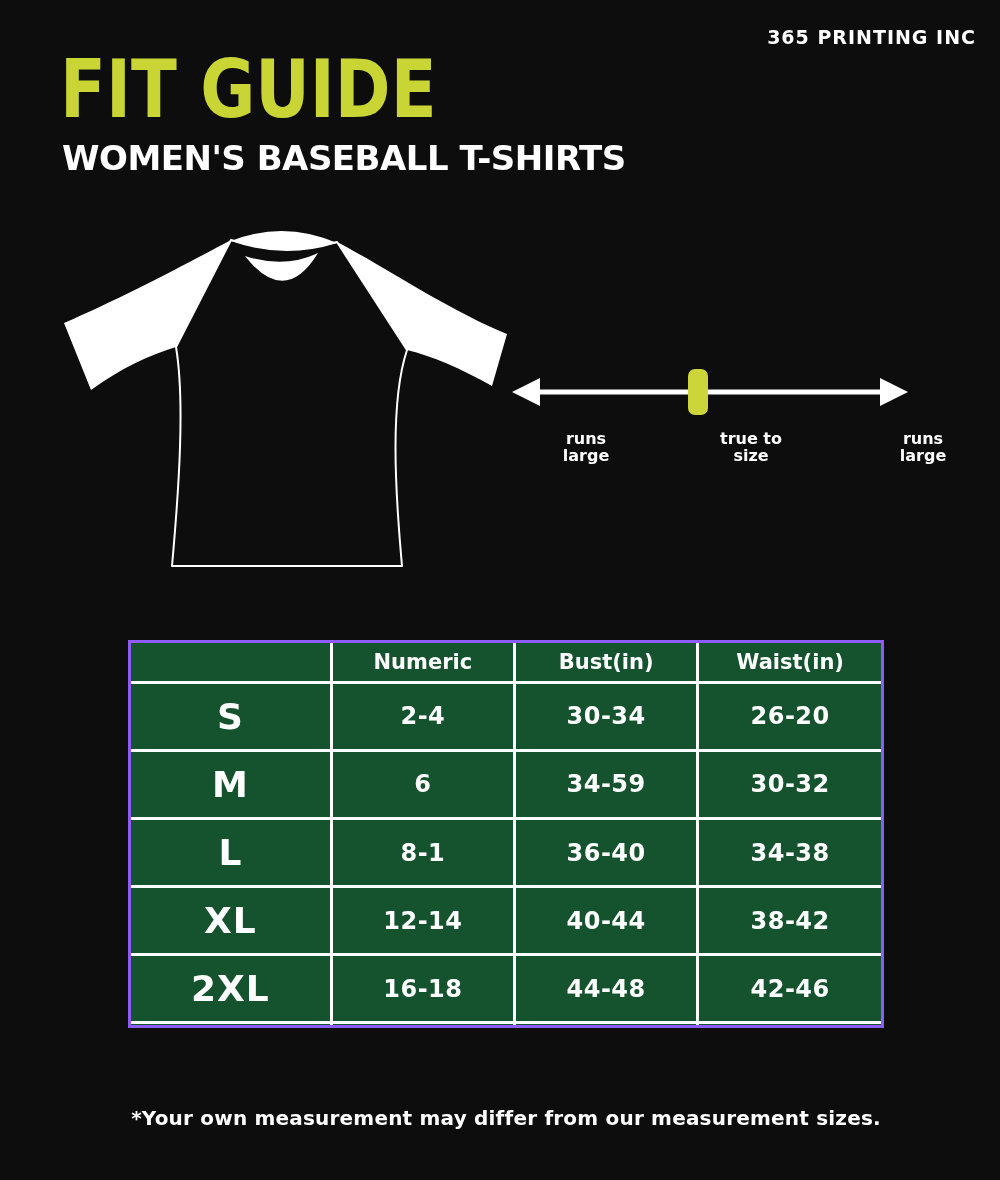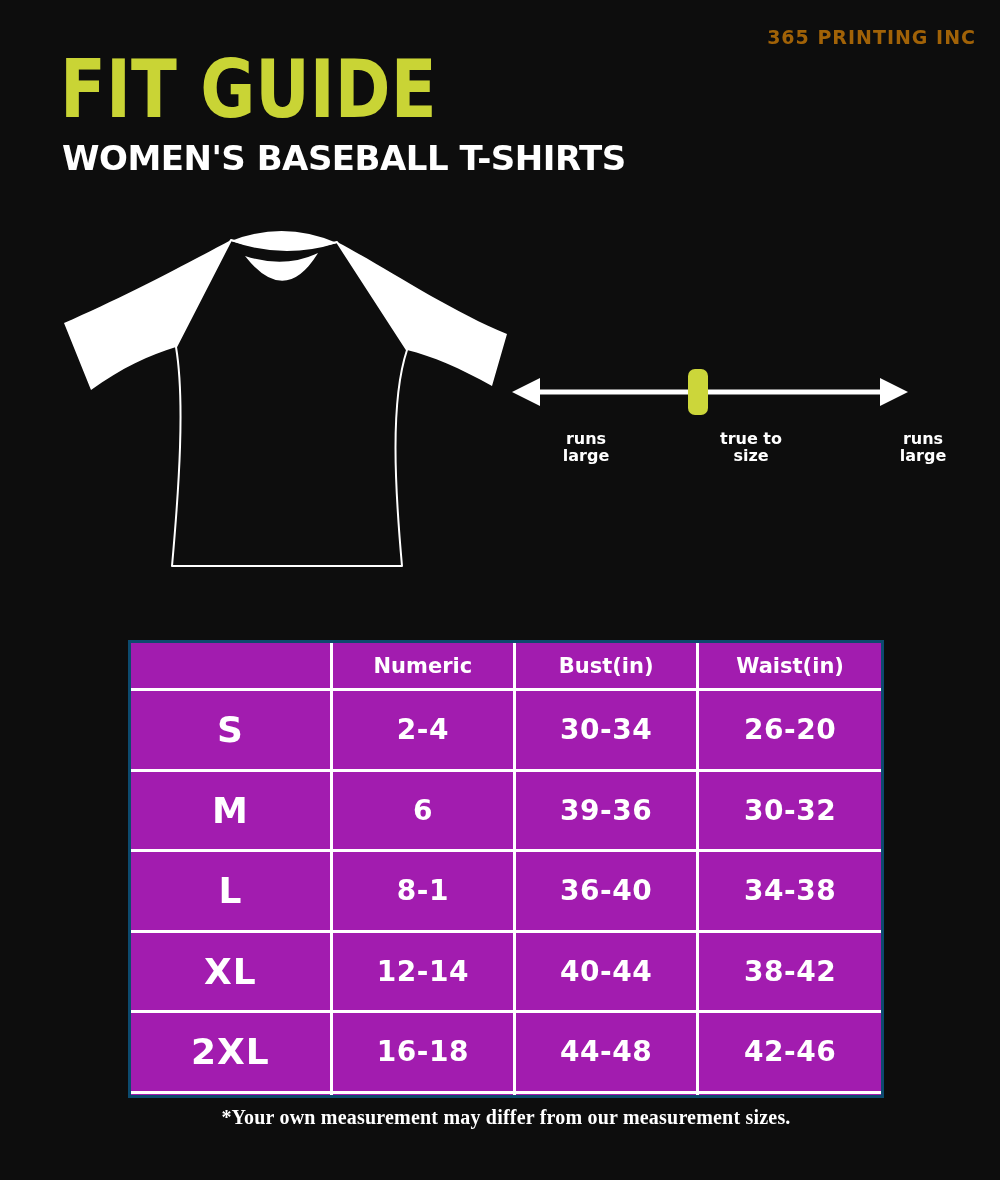--- a/index.html
+++ b/index.html
@@ -4,21 +4,21 @@
 <style>
   html,body{margin:0;padding:0;}
   body{
     width:1000px;height:1180px;position:relative;overflow:hidden;
     background:#0d0d0d;
     font-family:"DejaVu Sans","Liberation Sans",sans-serif;
     font-weight:bold;color:#fff;
   }
   .brand{
     position:absolute;top:26px;right:24px;
-    font-size:19px;letter-spacing:1px;color:#a16207;
+    font-size:19px;letter-spacing:1px;color:#ffffff;
   }
   .title{
     position:absolute;left:60px;top:48px;
     font-size:80px;line-height:1.05;color:#c9d435;
     transform:scaleX(0.84);transform-origin:left top;
     letter-spacing:0px;white-space:nowrap;
   }
   .subtitle{
     position:absolute;left:62px;top:138px;
     font-size:34px;letter-spacing:-0.5px;color:#fff;white-space:nowrap;
@@ -28,38 +28,38 @@
   .scale-svg{display:block;width:400px;height:48px;}
   .scale-labels{position:relative;width:400px;height:44px;margin-top:14px;margin-left:44px;}
   .scale-label{
     position:absolute;top:0;transform:translateX(-50%);
     font-size:16px;line-height:1.08;text-align:center;color:#fff;white-space:nowrap;
   }
   .scale-label.l{left:32px;}
   .scale-label.c{left:197px;}
   .scale-label.r{left:369px;}
   .table-wrap{
-    position:absolute;left:128px;top:640px;width:756px;height:458px;
-    border:3px solid #0c4a6e;box-sizing:border-box;background:#a21caf;
+    position:absolute;left:128px;top:640px;width:756px;height:388px;
+    border:3px solid #8b5cf6;box-sizing:border-box;background:#14532d;
   }
   table.size-table{width:100%;height:100%;border-collapse:collapse;table-layout:fixed;}
   .size-table td{
     border:3px solid #ffffff;text-align:center;vertical-align:middle;
     color:#fff;font-weight:bold;padding:0;
   }
   .size-table tr td:first-child{border-left:0;width:26.5%;}
   .size-table tr td:last-child{border-right:0;}
   .size-table tr:first-child td{border-top:0;}
   .size-table tr:last-child td{border-bottom:0;}
   .size-table .hdr{font-size:21px;}
   .size-table .size-label{font-size:36px;letter-spacing:1px;}
-  .size-table .val{font-size:28px;letter-spacing:0.5px;}
+  .size-table .val{font-size:24px;letter-spacing:0.5px;}
   .footnote{
     position:absolute;left:12px;right:0;top:1106px;
-    text-align:center;font-size:20px;color:#fff;letter-spacing:0.2px;font-family:Liberation Serif, serif;
+    text-align:center;font-size:20px;color:#fff;letter-spacing:0.2px;
   }
 </style>
 </head>
 <body>
 
 <div class="brand">365 PRINTING INC</div>
 
 <h1 class="title" style="margin:0">FIT GUIDE</h1>
 <h2 class="subtitle" style="margin:0">WOMEN'S BASEBALL T-SHIRTS</h2>
 
@@ -101,21 +101,21 @@
     </tr>
     <tr>
       <td class="size-label">S</td>
       <td class="val">2-4</td>
       <td class="val">30-34</td>
       <td class="val">26-20</td>
     </tr>
     <tr>
       <td class="size-label">M</td>
       <td class="val">6</td>
-      <td class="val">39-36</td>
+      <td class="val">34-59</td>
       <td class="val">30-32</td>
     </tr>
     <tr>
       <td class="size-label">L</td>
       <td class="val">8-1</td>
       <td class="val">36-40</td>
       <td class="val">34-38</td>
     </tr>
     <tr>
       <td class="size-label">XL</td>

